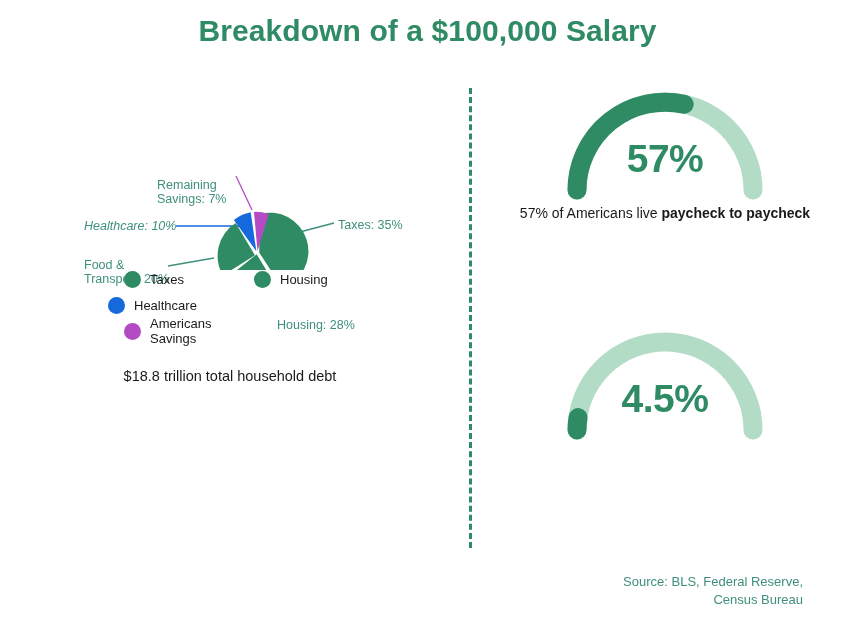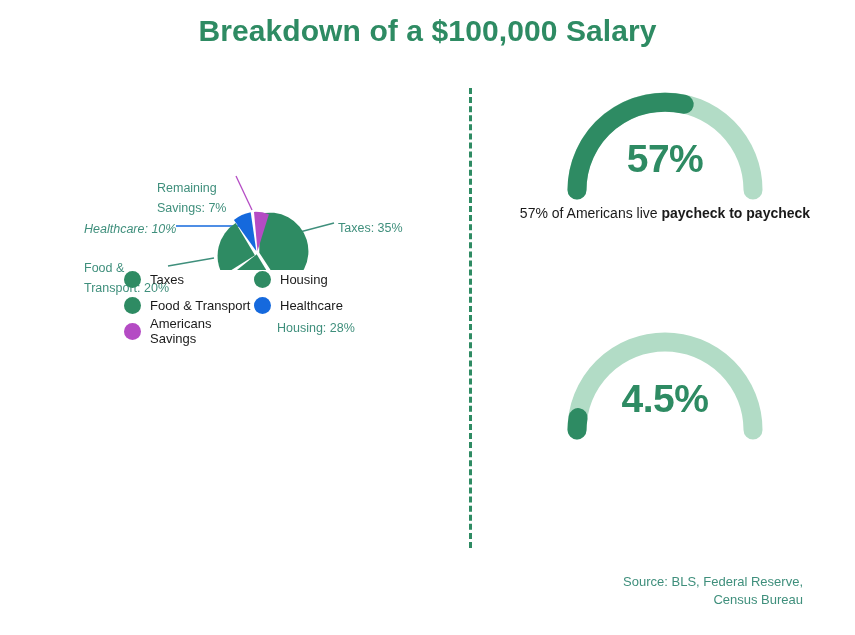--- a/index.html
+++ b/index.html
@@ -51,21 +51,21 @@
     left: 0px;
     top: 0px;
     width: 460px;
     height: 190px;
   }
 
   .pie-label {
     position: absolute;
     font-size: 12.5px;
     color: #3f8f7c;
-    line-height: 20px;
+    line-height: 14px;
     white-space: pre-line;
   }
   #pie-label-taxes      { left: 338px; top: 138px; }
   #pie-label-housing    { left: 277px; top: 238px; }
   #pie-label-food       { left: 84px;  top: 178px; }
   #pie-label-healthcare { left: 84px;  top: 139px; font-style: italic; }
   #pie-label-savings    { left: 157px; top: 98px;  }
 
   
   #legend {
@@ -197,37 +197,34 @@
       <div class="legend-item col1">
         <span class="legend-swatch" style="background:#2e8b63"></span>
         <span>Taxes</span>
       </div>
       <div class="legend-item">
         <span class="legend-swatch" style="background:#2e8b63"></span>
         <span>Housing</span>
       </div>
     </div>
     <div class="legend-row">
-      <div class="legend-item col1">
-        <span class="legend-swatch" style="background:#2e8b63"></span>
-        <span>Food &amp; Transport</span>
-      </div>
       <div class="legend-item">
         <span class="legend-swatch" style="background:#1569dd"></span>
         <span>Healthcare</span>
       </div>
     </div>
     <div class="legend-row">
       <div class="legend-item col1">
         <span class="legend-swatch" style="background:#b44bc4"></span>
         <span>Americans Savings</span>
       </div>
     </div>
   </div>
 
+  <div id="debt-note">$18.8 trillion total household debt</div>
 </div>
 
 <div class="gauge-block" id="gauge-block-paycheck">
   <div class="gauge-figure">
     <svg width="230" height="118" viewBox="0 0 230 118">
 
       <path d="M 27 105 A 88 88 0 0 1 203 105" fill="none" stroke="#b2dcc6" stroke-width="19" stroke-linecap="round"></path>
 
       <path d="M 27 105 A 88 88 0 0 1 134.2 19.3" fill="none" stroke="#2e8b63" stroke-width="19" stroke-linecap="round"></path>
     </svg>

